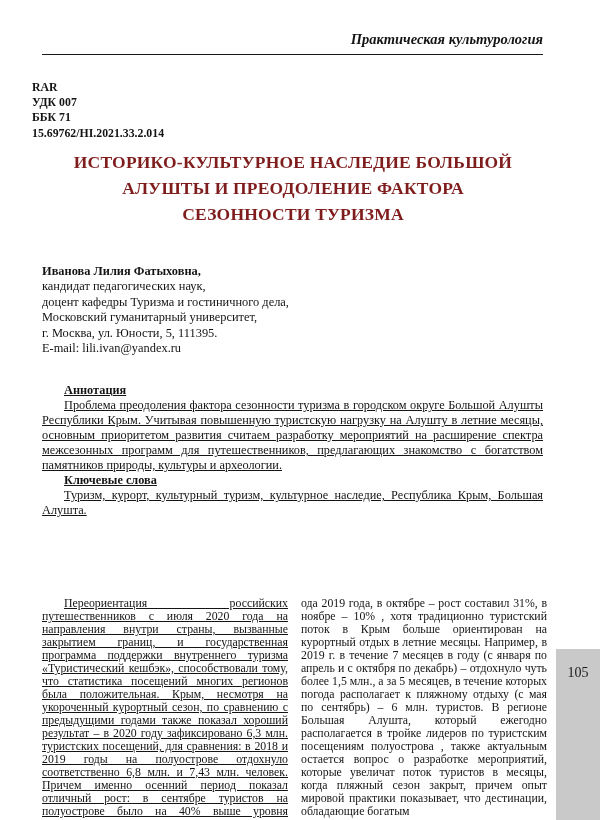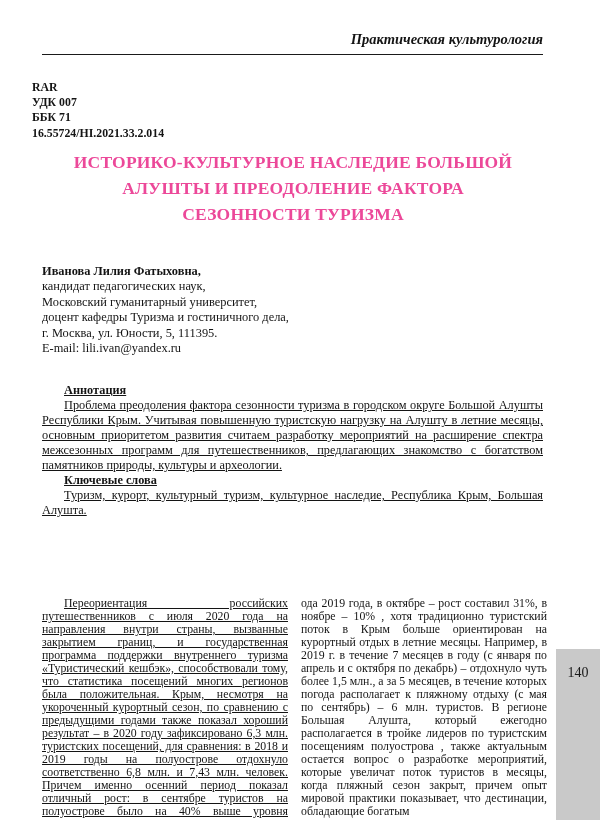--- a/index.html
+++ b/index.html
@@ -33,21 +33,21 @@
       font-size: 11.8px;
       line-height: 15.2px;
     }
     .title {
       position: absolute;
       top: 149px; left: 58px; right: 72px;
       text-align: center;
       font-weight: bold;
       font-size: 17.5px;
       line-height: 26px;
-      color: #ec4899;
+      color: #7f1d1d;
       letter-spacing: 0.2px;
     }
     .author {
       position: absolute;
       top: 264px; left: 42px; right: 57px;
       text-align: left;
       font-size: 12.4px;
       line-height: 15.4px;
     }
     .author .name { font-weight: bold; }
@@ -90,43 +90,43 @@
 <div class="page">
 
   <div class="journal-header">Практическая культурология</div>
 
   <div class="header-rule"></div>
 
   <div class="meta">
     <div>RAR</div>
     <div>УДК 007</div>
     <div>ББК 71</div>
-    <div>16.55724/HI.2021.33.2.014</div>
+    <div>15.69762/HI.2021.33.2.014</div>
   </div>
 
   <h1 class="title">ИСТОРИКО-КУЛЬТУРНОЕ НАСЛЕДИЕ БОЛЬШОЙ АЛУШТЫ И ПРЕОДОЛЕНИЕ ФАКТОРА СЕЗОННОСТИ ТУРИЗМА</h1>
 
   <div class="author">
     <div class="name">Иванова Лилия Фатыховна,</div>
     <div>кандидат педагогических наук,</div>
+    <div>доцент кафедры Туризма и гостиничного дела,</div>
     <div>Московский гуманитарный университет,</div>
-    <div>доцент кафедры Туризма и гостиничного дела,</div>
     <div>г. Москва, ул. Юности, 5, 111395.</div>
     <div>E-mail: lili.ivan@yandex.ru</div>
   </div>
 
   <div class="abstract">
     <div class="h-inline indent">Аннотация</div>
     <p class="indent">Проблема преодоления фактора сезонности туризма в городском округе Большой Алушты Республики Крым. Учитывая повышенную туристскую нагрузку на Алушту в летние месяцы, основным приоритетом развития считаем разработку мероприятий на расширение спектра межсезонных программ для путешественников, предлагающих знакомство с богатством памятников природы, культуры и археологии.</p>
     <div class="h-inline indent">Ключевые слова</div>
     <p class="indent">Туризм, курорт, культурный туризм, культурное наследие, Республика Крым, Большая Алушта.</p>
   </div>
 
   <div class="columns">
     <div class="col indent">Переориентация российских путешественников с июля 2020 года на направления внутри страны, вызванные закрытием границ, и государственная программа поддержки внутреннего туризма «Туристический кешбэк», способствовали тому, что статистика посещений многих регионов была положительная. Крым, несмотря на укороченный курортный сезон, по сравнению с предыдущими годами также показал хороший результат – в 2020 году зафиксировано 6,3 млн. туристских посещений, для сравнения: в 2018 и 2019 годы на полуострове отдохнуло соответственно 6,8 млн. и 7,43 млн. человек. Причем именно осенний период показал отличный рост: в сентябре туристов на полуострове было на 40% выше уровня аналогичного пери-</div>
     <div class="col">ода 2019 года, в октябре – рост составил 31%, в ноябре – 10% , хотя традиционно туристский поток в Крым больше ориентирован на курортный отдых в летние месяцы. Например, в 2019 г. в течение 7 месяцев в году (с января по апрель и с октября по декабрь) – отдохнуло чуть более 1,5 млн., а за 5 месяцев, в течение которых погода располагает к пляжному отдыху (с мая по сентябрь) – 6 млн. туристов. В регионе Большая Алушта, который ежегодно располагается в тройке лидеров по туристским посещениям полуострова , также актуальным остается вопрос о разработке мероприятий, которые увеличат поток туристов в месяцы, когда пляжный сезон закрыт, причем опыт мировой практики показывает, что дестинации, обладающие богатым</div>
   </div>
 
   <div class="pagebar">
-    <div class="pagenum">140</div>
+    <div class="pagenum">105</div>
   </div>
 
 </div>
 
 </body></html>

